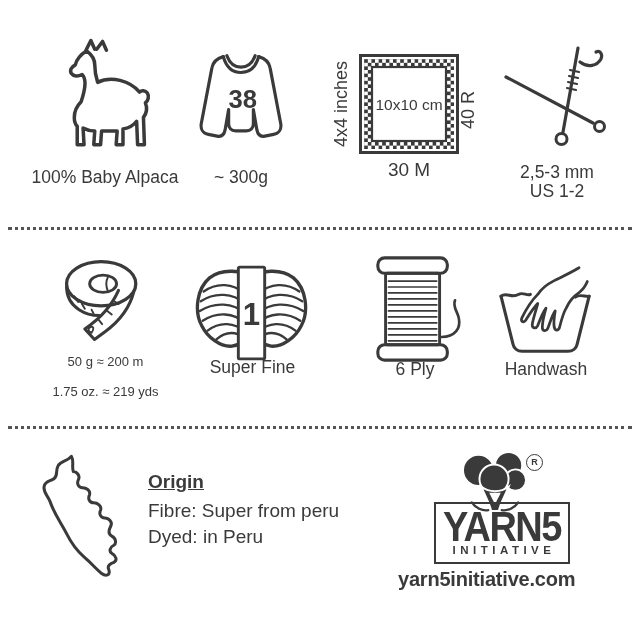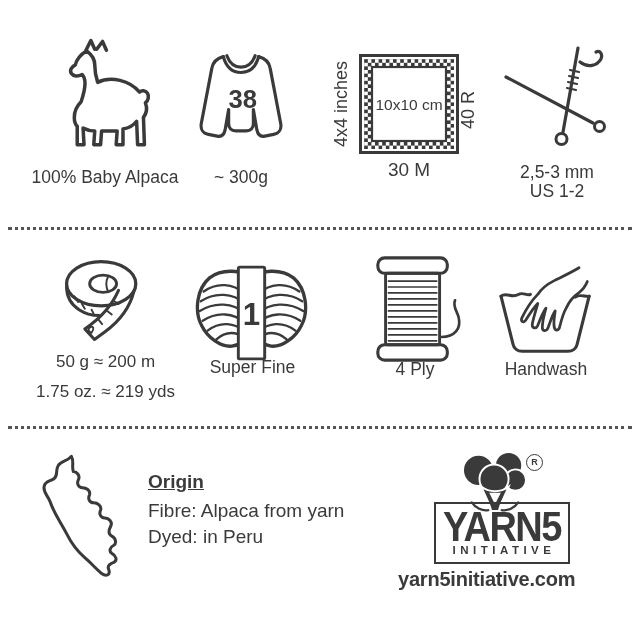--- a/index.html
+++ b/index.html
@@ -8,21 +8,21 @@
     font-family:"Liberation Sans",sans-serif;color:#3a3a3a;
     position:relative;overflow:hidden;
   }
   .sheet{position:absolute;inset:0;}
   .cell{position:absolute;}
   .icon{position:absolute;}
   .lbl{
     position:absolute;left:0;width:100%;text-align:center;
     font-size:17.5px;line-height:19px;color:#3a3a3a;white-space:nowrap;
   }
-  .lbl2{font-size:17px;line-height:18.5px;}
+  .lbl2{font-size:13px;line-height:18.5px;}
   .divider{
     position:absolute;left:8px;right:8px;height:0;
     border-top:3px dotted #555555;
   }
   .rot{
     position:absolute;white-space:nowrap;font-size:18px;
     transform:translate(-50%,-50%) rotate(-90deg);
   }
   svg text{font-family:"Liberation Sans",sans-serif;fill:#3a3a3a;}
   .origin-block{position:absolute;left:148px;top:471px;}
@@ -168,21 +168,21 @@
           <path d="M25,52.8 L75,52.8"></path>
           <path d="M25,59 L75,59"></path>
         <path d="M25,65.2 L75,65.2"></path>
           <path d="M25,71.4 L75,71.4"></path>
           <path d="M25,77.6 L75,77.6"></path>
         <path d="M25,83.8 L75,83.8"></path>
           <path d="M25,90 L75,90"></path>
       </g>
       <path d="M80,86 C94,86 100,77 98,67 C97,60 91,55 94,48" stroke-width="2.8"></path>
     </svg>
-    <div class="lbl" style="top:112px">4 Ply</div>
+    <div class="lbl" style="top:112px">6 Ply</div>
   </div>
 
   <div class="cell" style="left:482px;top:248px;width:128px;height:145px">
     <svg class="icon" style="left:8px;top:14px" width="112" height="96" viewBox="0 0 122 100" fill="none" stroke="#3a3a3a" stroke-width="3.2" stroke-linecap="round" stroke-linejoin="round">
       <path d="M12,35 L25,87 C26,92 30,95 35,95 L85,95 C90,95 94,92 95,87 L108,35" stroke-width="3.4"></path>
       <path d="M12,35 C18,30 24,38 31,33 C36,30 40,35 44,33"></path>
       <path d="M93,36 C98,32 104,36 108,35"></path>
       <path d="M97,4 C87,10 78,14 70,18 C62,22 56,27 52,33
                C45,40 39,50 35,58 C33,62 36,65 39,61 C44,53 48,47 52,43
                C50,51 47,59 46,66 C46,70 50,71 52,67 C55,59 58,52 61,48
@@ -199,21 +199,21 @@
     <path d="M35,6 C31,11 25,10 22,15 C19,20 22,25 18,28 C14,31 9,30 8,36 C7,42 12,45 14,51
              C18,63 25,72 30,82 C35,92 41,100 48,106 C54,111 59,117 65,122 C69,125 74,124 72,118
              C70,114 74,112 77,111 C81,109 79,104 75,102 C72,100 73,96 77,94 C80,92 79,87 75,85
              C71,83 72,79 74,75 C76,71 72,67 68,67 C64,67 62,63 64,59 C65,55 61,52 57,52
              C53,52 51,48 53,44 C54,40 50,37 46,37 C42,37 40,33 42,29 C44,25 40,21 37,21
              C35,17 38,11 35,6 Z"></path>
   </svg>
 
   <div class="origin-block">
     <div class="origin-heading">Origin</div>
-    <div class="origin-line">Fibre: Alpaca from yarn</div>
+    <div class="origin-line">Fibre: Super from peru</div>
     <div class="origin-line">Dyed: in Peru</div>
   </div>
 
   <div class="brand-block">
     <svg class="boll" width="74" height="64" viewBox="0 0 76 66">
       <g fill="#3a3a3a" stroke="#ffffff" stroke-width="2">
         <circle cx="21" cy="21" r="16"></circle>
         <circle cx="52" cy="16" r="14"></circle>
         <circle cx="59" cy="31" r="11"></circle>
         <circle cx="37" cy="30" r="15"></circle>

